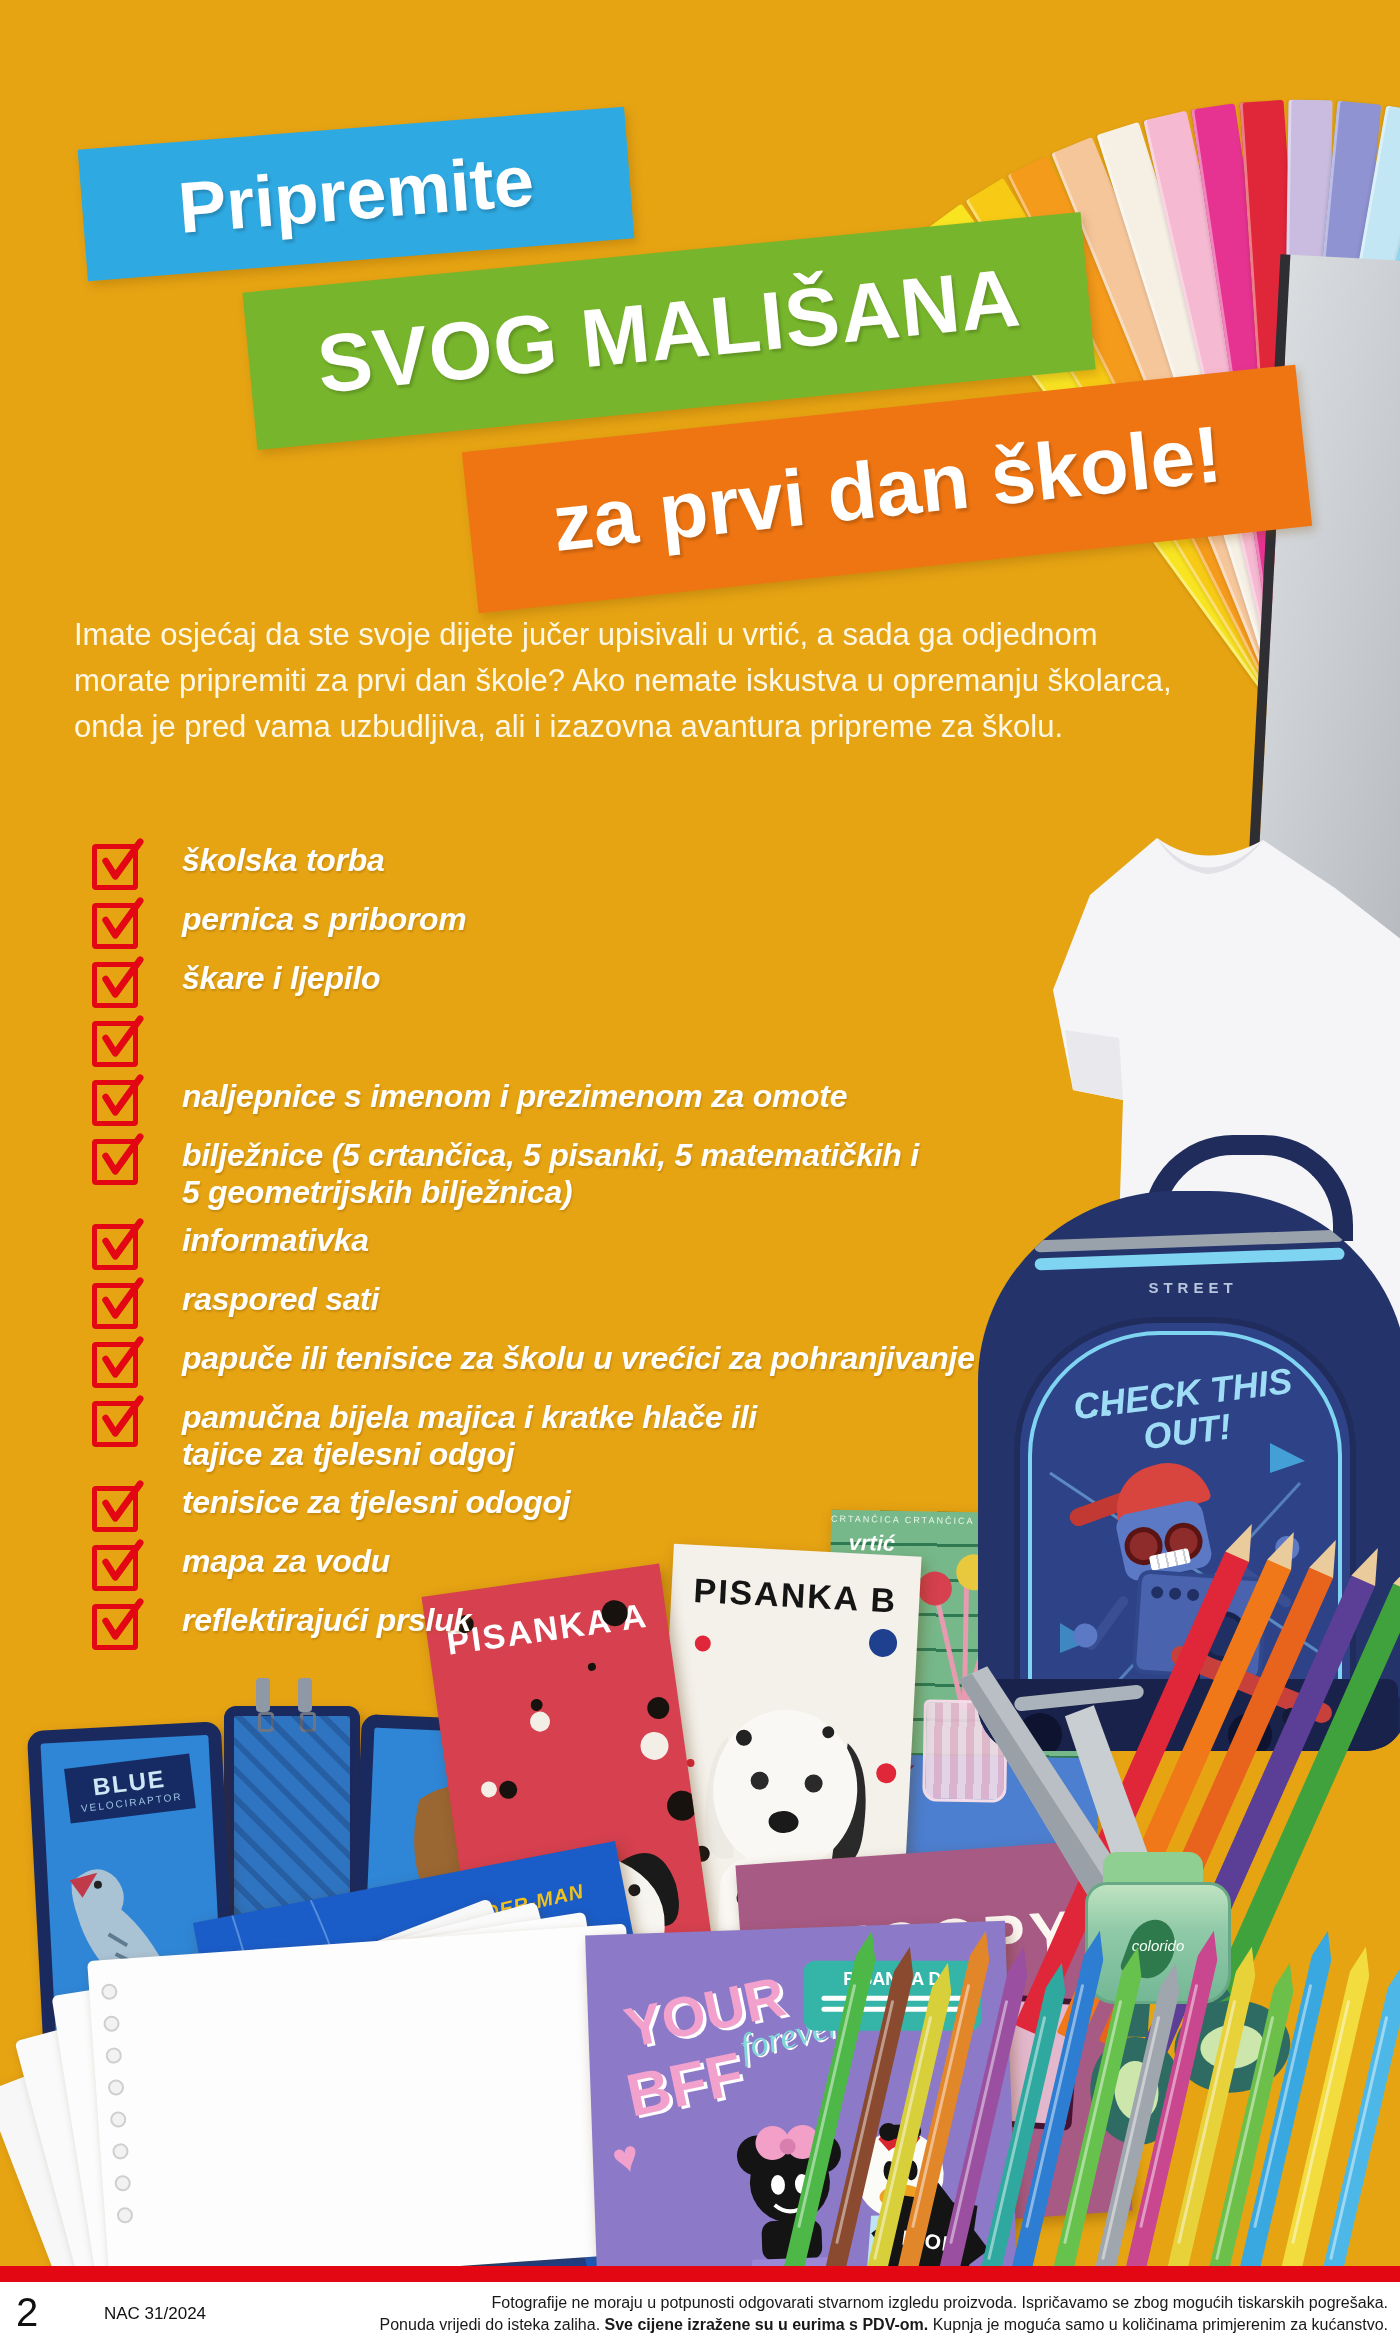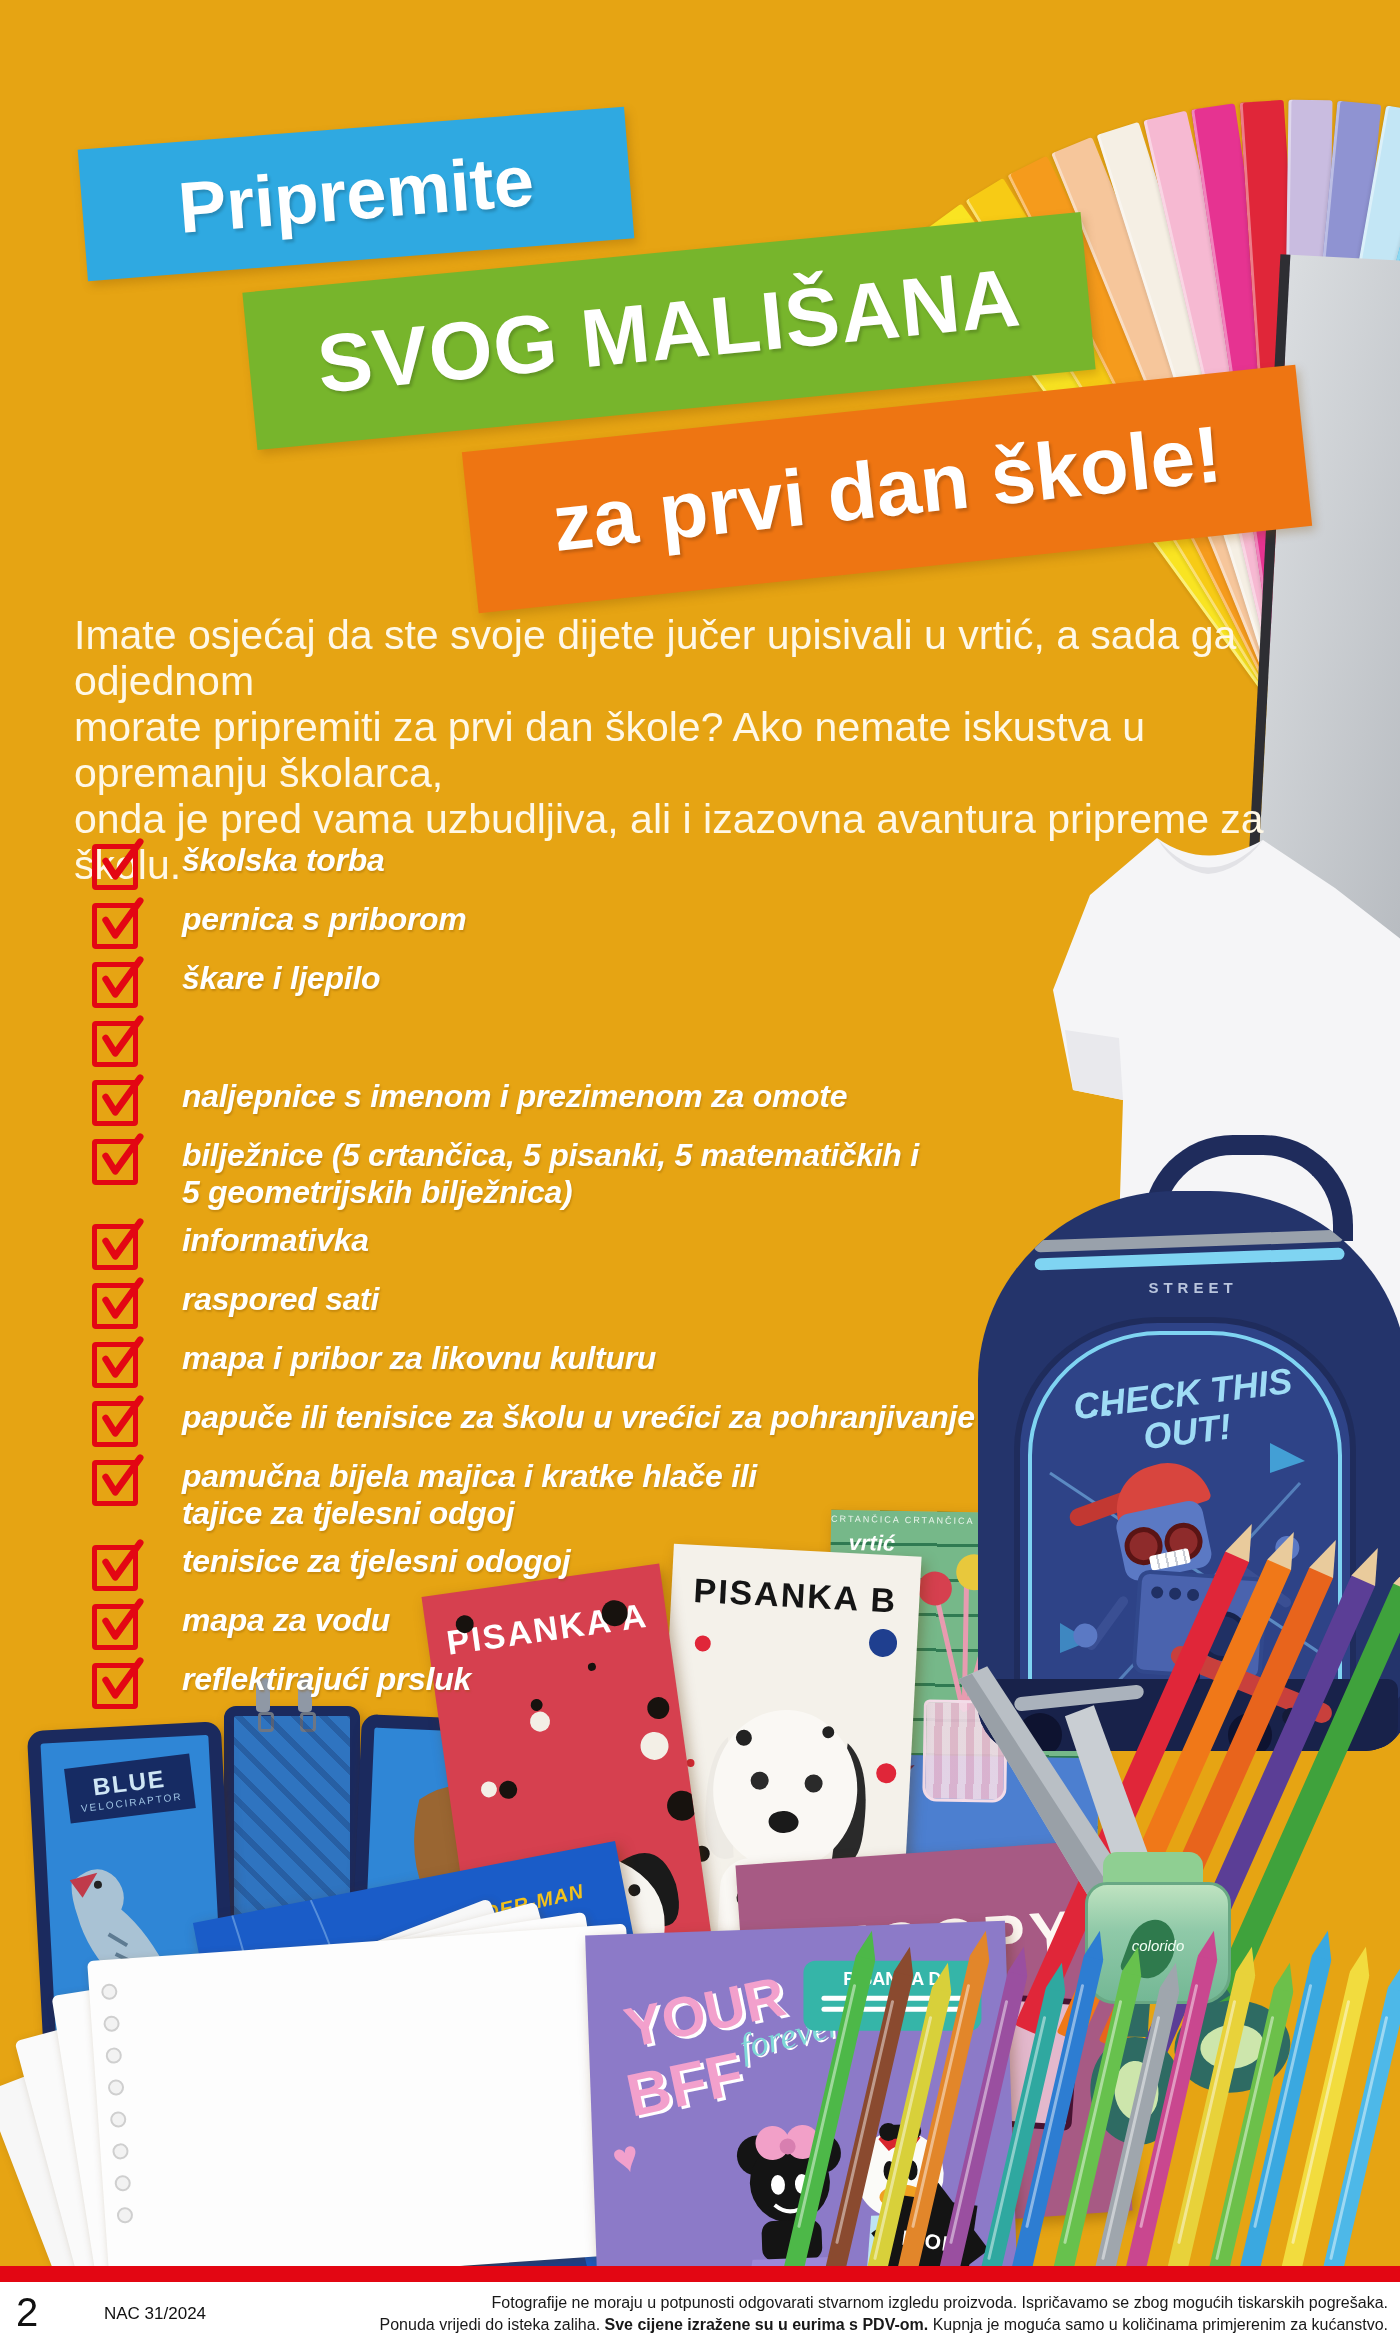--- a/index.html
+++ b/index.html
@@ -21,21 +21,21 @@
   
   #fan{left:850px;top:20px;width:560px;height:720px;z-index:1;}
   .fan-strip{position:absolute;left:430px;top:80px;width:44px;height:610px;
              transform-origin:50% 100%;border-radius:3px;
              box-shadow:inset 3px 0 0 rgba(255,255,255,.4), -2px 0 3px rgba(0,0,0,.08);}
   #grey-folder{left:1262px;top:258px;width:150px;height:700px;z-index:2;
                background:linear-gradient(100deg,#DADDE0,#B7BBC0);
                border-left:10px solid #2E2E33;transform:rotate(3deg);}
 
   
-  #intro{left:74px;top:612px;width:1260px;font-size:41px;line-height:46px;
+  #intro{left:74px;top:612px;width:1260px;font-size:31px;line-height:46px;
          color:#FFF8E7;z-index:5;}
   #list-heading{left:74px;top:782px;font-size:35px;font-weight:bold;color:#fff;z-index:5;
                 text-shadow:1px 2px 2px rgba(140,90,0,.3);}
   #checklist{left:92px;top:842px;width:1180px;z-index:5;}
   .check-row{display:flex;align-items:flex-start;margin-bottom:11px;}
   .checkbox{width:36px;height:36px;border:5px solid #E30613;border-radius:4px;
             margin-right:44px;flex:none;position:relative;margin-top:2px;}
   .checkbox svg{position:absolute;left:1px;top:-13px;width:46px;height:50px;overflow:visible;}
   .check-label{font-size:32px;font-weight:bold;font-style:italic;color:#fff;
                line-height:37px;letter-spacing:-.3px;
@@ -327,28 +327,20 @@
           </svg>
         </span>
       <span class="check-label">raspored sati</span>
     </div>
     <div class="check-row">
       <span class="checkbox">
           <svg viewBox="0 0 48 48">
             <path d="M8 24 L18 40 L44 4" fill="none" stroke="#E30613" stroke-width="7" stroke-linecap="round" stroke-linejoin="round"></path>
           </svg>
         </span>
-      <span class="check-label">mapa i pribor za likovnu kulturu</span>
-    </div>
-    <div class="check-row">
-      <span class="checkbox">
-          <svg viewBox="0 0 48 48">
-            <path d="M8 24 L18 40 L44 4" fill="none" stroke="#E30613" stroke-width="7" stroke-linecap="round" stroke-linejoin="round"></path>
-          </svg>
-        </span>
       <span class="check-label">papuče ili tenisice za školu u vrećici za pohranjivanje</span>
     </div>
     <div class="check-row">
       <span class="checkbox">
           <svg viewBox="0 0 48 48">
             <path d="M8 24 L18 40 L44 4" fill="none" stroke="#E30613" stroke-width="7" stroke-linecap="round" stroke-linejoin="round"></path>
           </svg>
         </span>
       <span class="check-label"><span>pamučna bijela majica i kratke hlače ili</span><span class="cont">tajice za tjelesni odgoj</span></span>
     </div>

